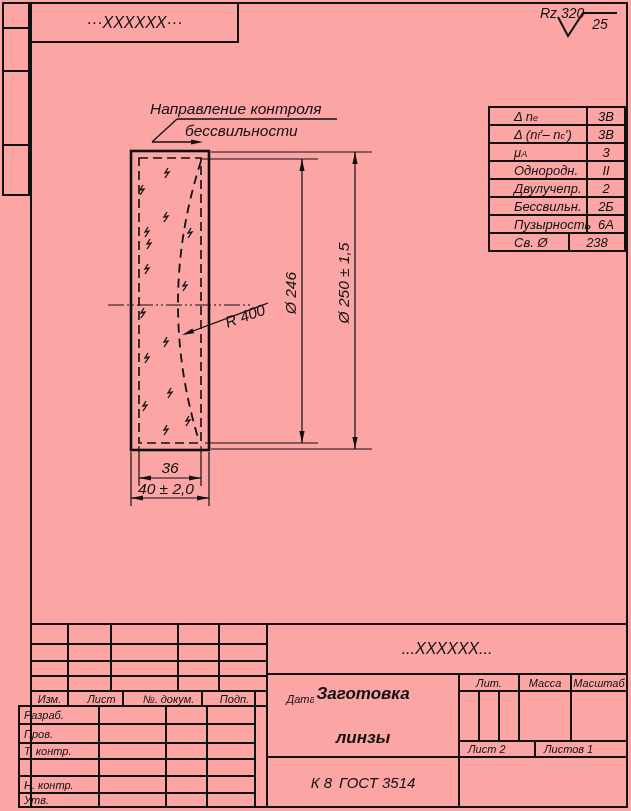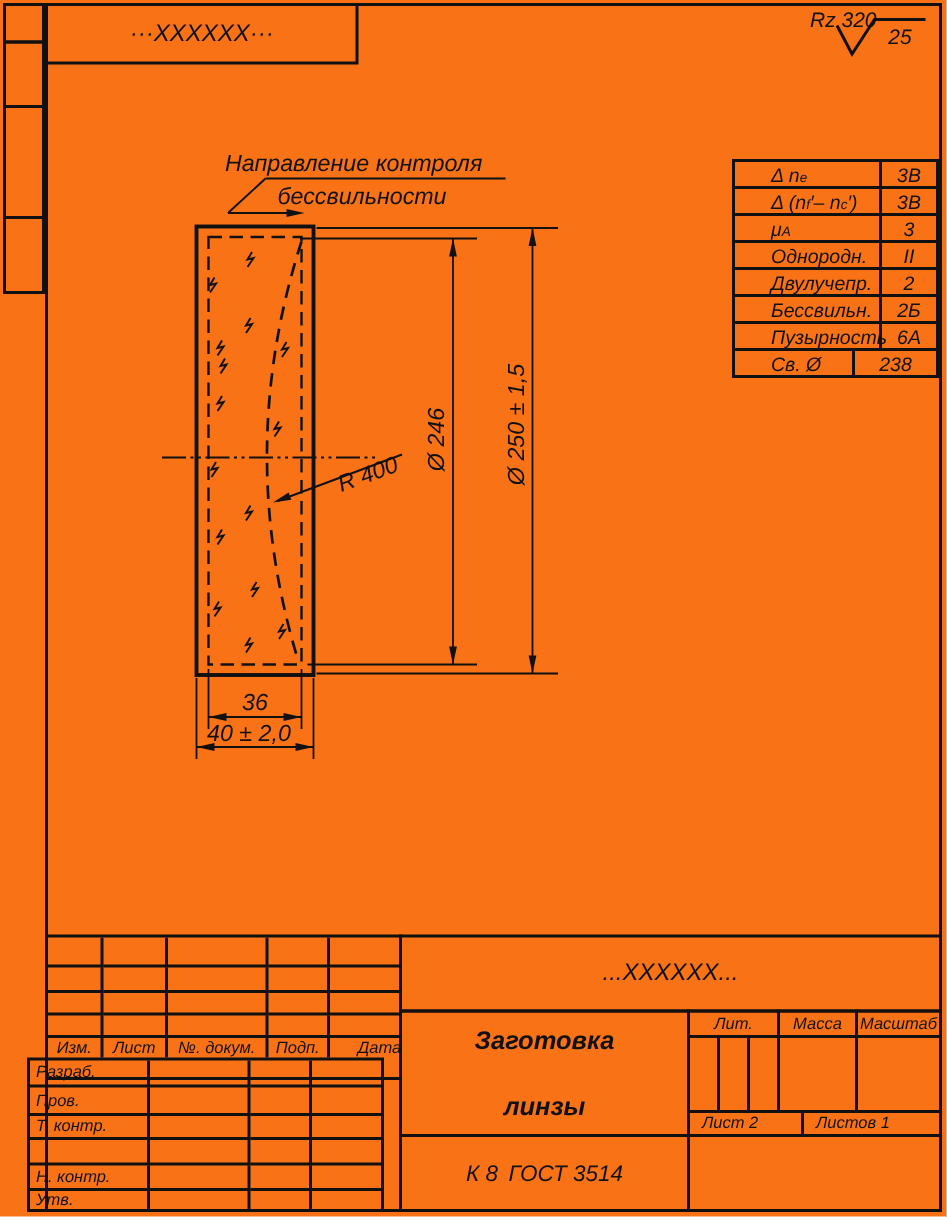--- a/index.html
+++ b/index.html
@@ -1,16 +1,16 @@
 <!DOCTYPE html>
 <html><head>
 <meta charset="utf-8">
 <style>
   html,body{margin:0;padding:0;background:#f2f2f2;}
-  #sheet{position:relative;width:631px;height:811px;background:#f97316;overflow:hidden;
+  #sheet{position:relative;width:631px;height:811px;background:#fca5a5;overflow:hidden;
          font-family:"Liberation Sans",sans-serif;color:#111;}
   .abs{position:absolute;box-sizing:border-box;}
   .cell{position:absolute;box-sizing:border-box;border:2px solid #111;background:transparent;}
   .it{font-style:italic;}
   .ctr{display:flex;align-items:center;justify-content:center;text-align:center;}
   
   #spec{position:absolute;left:488px;top:106px;width:138px;}
   .spec-row{position:relative;box-sizing:border-box;height:20px;margin-top:-2px;border:2px solid #111;
             display:flex;align-items:center;font-style:italic;font-size:13px;}
   .spec-row:first-child{margin-top:0;}
@@ -110,22 +110,22 @@
       <div></div>
       <div></div>
       <div class="lastc"></div>
     <div class="lastr"></div>
       <div class="lastr"></div>
       <div class="lastr"></div>
       <div class="lastr"></div>
       <div class="lastc lastr"></div>
   </div>
 
-  <div class="tb-grid" style="left:30px;top:690px;width:238px;height:30px;
-       grid-template-columns:37px 43px 67px 41px 46px;grid-template-rows:13px;font-size:10.5px;">
+  <div class="tb-grid" style="left:30px;top:690px;width:238px;height:17px;
+       grid-template-columns:37px 43px 67px 41px 46px;grid-template-rows:13px;font-size:10.5px;gap:12px;">
     <div class="c lastr">Изм.</div>
     <div class="c lastr">Лист</div>
     <div class="c lastr">№. докум.</div>
     <div class="c lastr">Подп.</div>
     <div class="c lastc lastr">Дата</div>
   </div>
 
   <div class="tb-grid" style="left:18px;top:705px;width:238px;height:103px;
        grid-template-columns:80px 67px 41px 46px;grid-template-rows:18px 19px 16px 17px 17px 12px;font-size:11px;">
     <div class="l">Разраб.</div>

